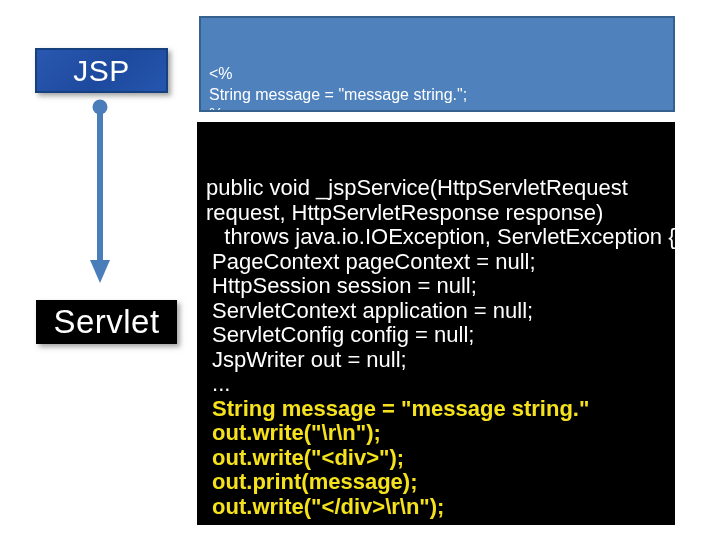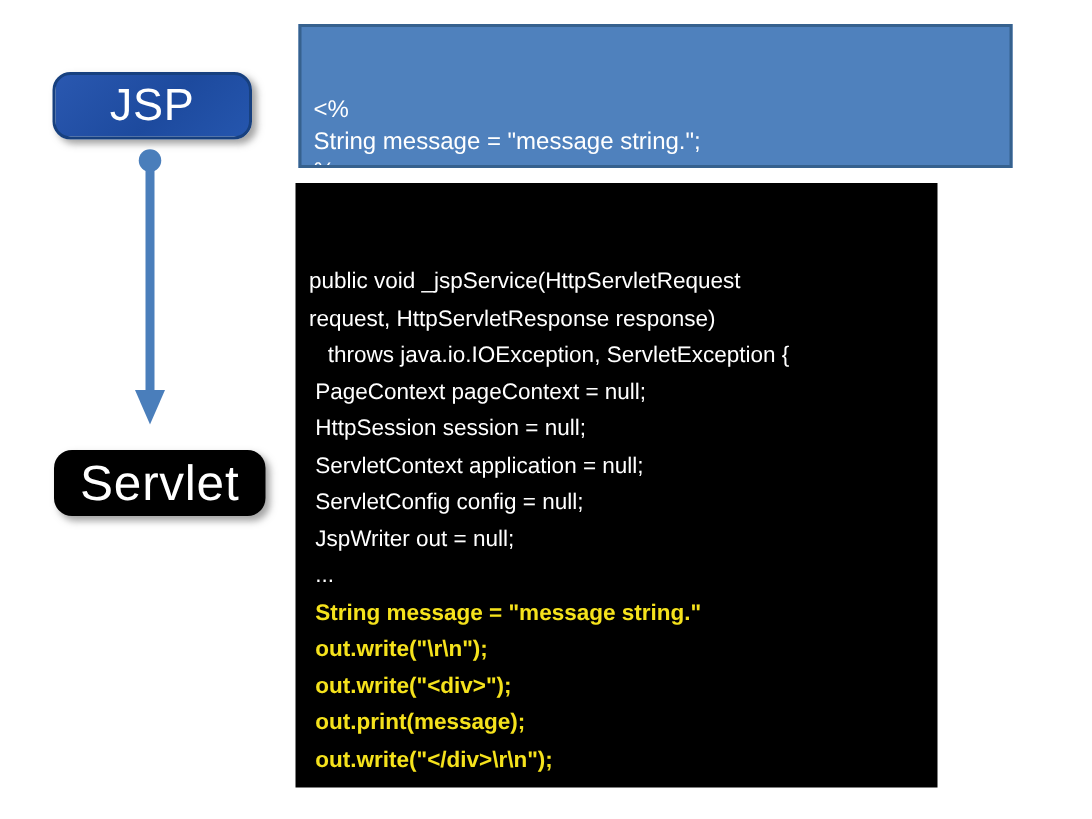--- a/index.html
+++ b/index.html
@@ -12,21 +12,20 @@
   }
 
   
   .label-box {
     position: absolute;
     display: flex;
     align-items: center;
     justify-content: center;
     color: #ffffff;
     letter-spacing: 0.5px;
-    border-radius: 12px;
   }
   .jsp-label-box {
     left: 35px; top: 48px; width: 133px; height: 45px;
     background: linear-gradient(135deg, #2a58b0 0%, #1d4a9e 55%, #2556ae 100%);
     border: 2px solid #17407f;
     box-shadow: 3px 3px 5px rgba(90,90,90,0.55);
     font-size: 30px;
     font-weight: 500;
   }
   .servlet-label-box {
@@ -47,24 +46,24 @@
   }
   .jsp-code-box {
     left: 199px; top: 16px; width: 476px; height: 96px;
     background: #4f81bd;
     border: 2px solid #36618e;
     padding: 5px 8px;
     font-size: 16px;
     line-height: 20.5px;
   }
   .servlet-code-box {
-    left: 197px; top: 122px; width: 428px; height: 403px;
+    left: 197px; top: 122px; width: 478px; height: 403px;
     background: #000000;
     padding: 5px 9px;
-    font-size: 15px;
+    font-size: 22px;
     line-height: 24.5px;
   }
   .code-line { white-space: pre; }
   .code-line.highlight {
     color: #f5e21c;
     font-weight: bold;
   }
 </style>
 </head>
 <body>

